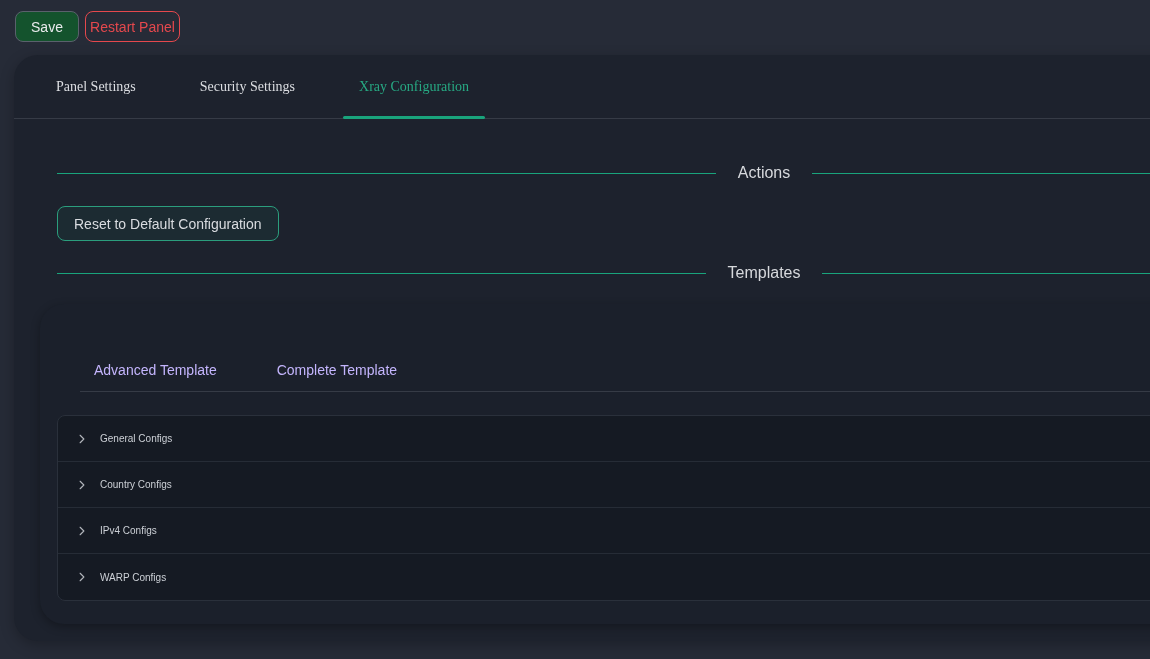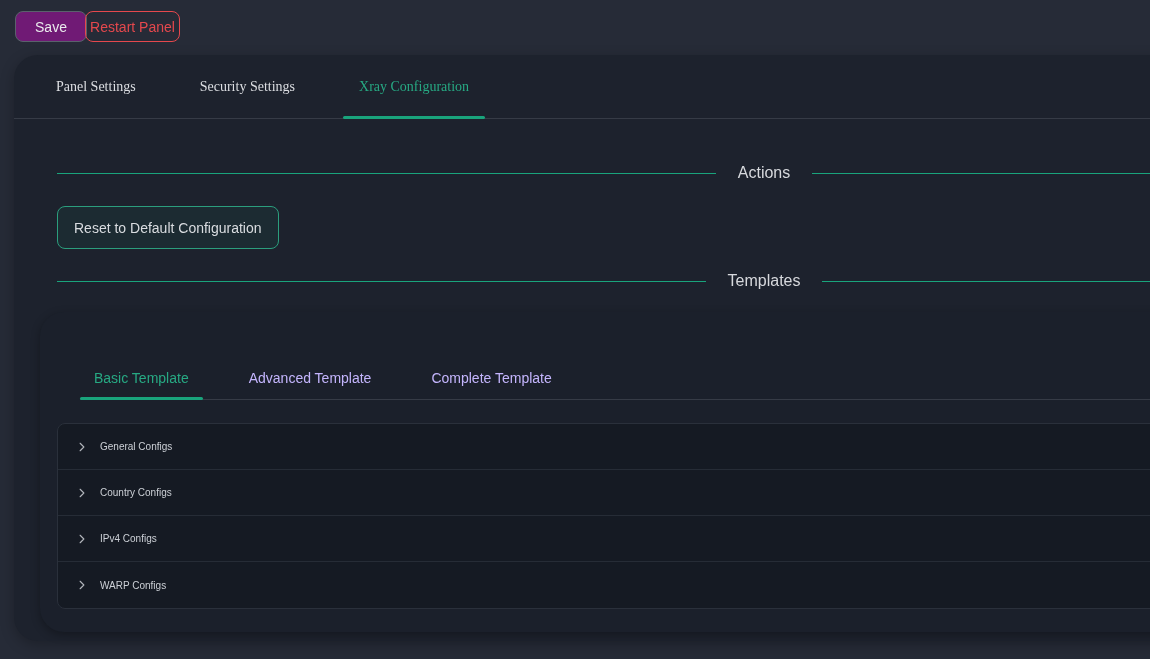--- a/index.html
+++ b/index.html
@@ -26,22 +26,22 @@
 
   
   .topbar { position: absolute; top: 0; left: 0; width: 1150px; height: 55px; }
   .btn {
     display: inline-flex; align-items: center; justify-content: center;
     height: 31px; border-radius: 8px; font-size: 14px;
     background: transparent; cursor: pointer;
     font-family: "Liberation Sans", "DejaVu Sans", sans-serif;
   }
   .btn-save {
-    position: absolute; left: 15px; top: 11px; width: 72px;
-    border: 1px solid #5a616c; color: #e9eaec; background: #701a75;
+    position: absolute; left: 15px; top: 11px; width: 64px;
+    border: 1px solid #5a616c; color: #e9eaec; background: #14532d;
   }
   .btn-restart {
     position: absolute; left: 85px; top: 11px; width: 95px;
     border: 1px solid var(--danger); color: var(--danger);
   }
 
   
   .outer-card {
     position: absolute; left: 14px; top: 55px;
     width: 1500px; height: 586px;
@@ -73,21 +73,21 @@
     display: flex; align-items: center; height: 20px; margin: 44px 17px 0;
   }
   .divider .line { flex: 1; height: 1px; background: var(--accent); }
   .divider .label {
     padding: 0 22px; font-size: 16px; color: #d7d9dd; white-space: nowrap; text-align: center;
   }
   .divider.templates { margin-top: 22px; }
 
   .reset-row { margin: 23px 17px 0; }
   .btn-reset {
-    height: 43px; padding: 0 16px; border-radius: 8px;
+    height: 35px; padding: 0 16px; border-radius: 8px;
     border: 1px solid #2b9e7d; color: #d9dce0; font-size: 14px;
     background: rgba(25, 164, 124, 0.07); cursor: pointer;
     font-family: "Liberation Sans", "DejaVu Sans", sans-serif;
   }
 
   
   .inner-card {
     margin-top: 21px; height: 320px;
     background: var(--inner-card-bg); border-radius: 24px;
     box-shadow: 0 3px 10px rgba(0,0,0,.3);
@@ -158,21 +158,20 @@
 
     <div class="divider templates">
       <span class="line"></span>
       <span class="label">Templates</span>
       <span class="line"></span>
     </div>
 
     <div class="inner-card">
 
       <div class="tpl-tabs">
-        <div class="tpl-tab active">Basic Template</div>
         <div class="tpl-tab">Advanced Template</div>
         <div class="tpl-tab">Complete Template</div>
       </div>
 
       <div class="collapse">
 
         <div class="collapse-row">
           <span class="chevron">
             <svg width="12" height="12" viewBox="0 0 16 16" fill="none">
               <path d="M5.5 3l5 5-5 5" stroke="#aeb2b8" stroke-width="1.5" stroke-linecap="round" stroke-linejoin="round"></path>

